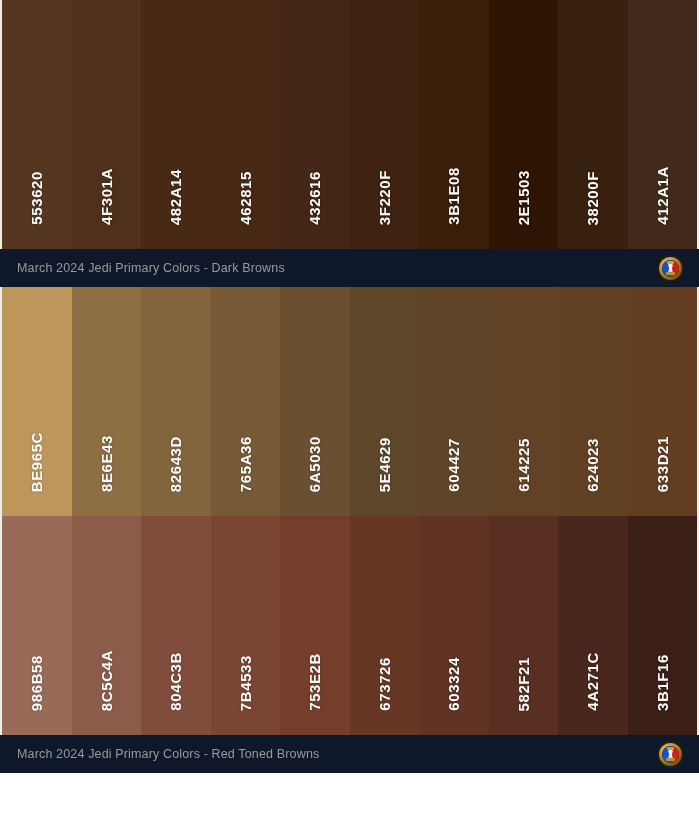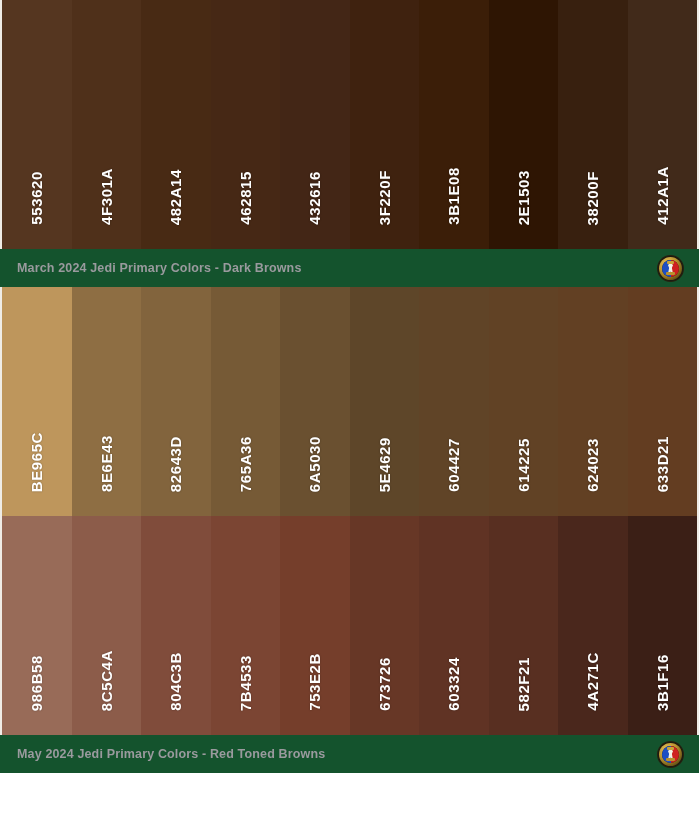--- a/index.html
+++ b/index.html
@@ -53,28 +53,27 @@
     font-family: "Liberation Sans", sans-serif;
     margin-bottom: 24px;
     text-shadow: 0 0 2px rgba(0,0,0,0.35);
     white-space: nowrap;
     line-height: 1;
   }
 
   
   .caption-bar {
     height: 38px;
-    background: #14532d;
+    background: #0f172a;
     display: flex;
     align-items: center;
     justify-content: space-between;
     padding: 0 10px 0 17px;
     box-sizing: border-box;
     position: relative;
-    font-weight: bold;
   }
   .caption-text {
     color: #9a9a9e;
     font-size: 12.5px;
     font-family: "Liberation Sans", sans-serif;
     letter-spacing: 0.15px;
     white-space: nowrap;
   }
 
   
@@ -248,21 +247,21 @@
         <span class="swatch-label">582F21</span>
       </div>
       <div class="swatch" style="background: rgb(74, 39, 28);">
         <span class="swatch-label">4A271C</span>
       </div>
       <div class="swatch" style="background: rgb(59, 31, 22);">
         <span class="swatch-label">3B1F16</span>
       </div>
     </div>
   <div class="caption-bar">
-    <span class="caption-text">May 2024 Jedi Primary Colors - Red Toned Browns</span>
+    <span class="caption-text">March 2024 Jedi Primary Colors - Red Toned Browns</span>
     <span class="badge">
       <span class="badge-ring"></span>
       <span class="badge-inner">
         <span class="badge-blue"></span>
         <span class="badge-red"></span>
         <span class="badge-figure"></span>
         <span class="badge-top-banner"></span>
         <span class="badge-bottom-banner"></span>
       </span>
     </span>

